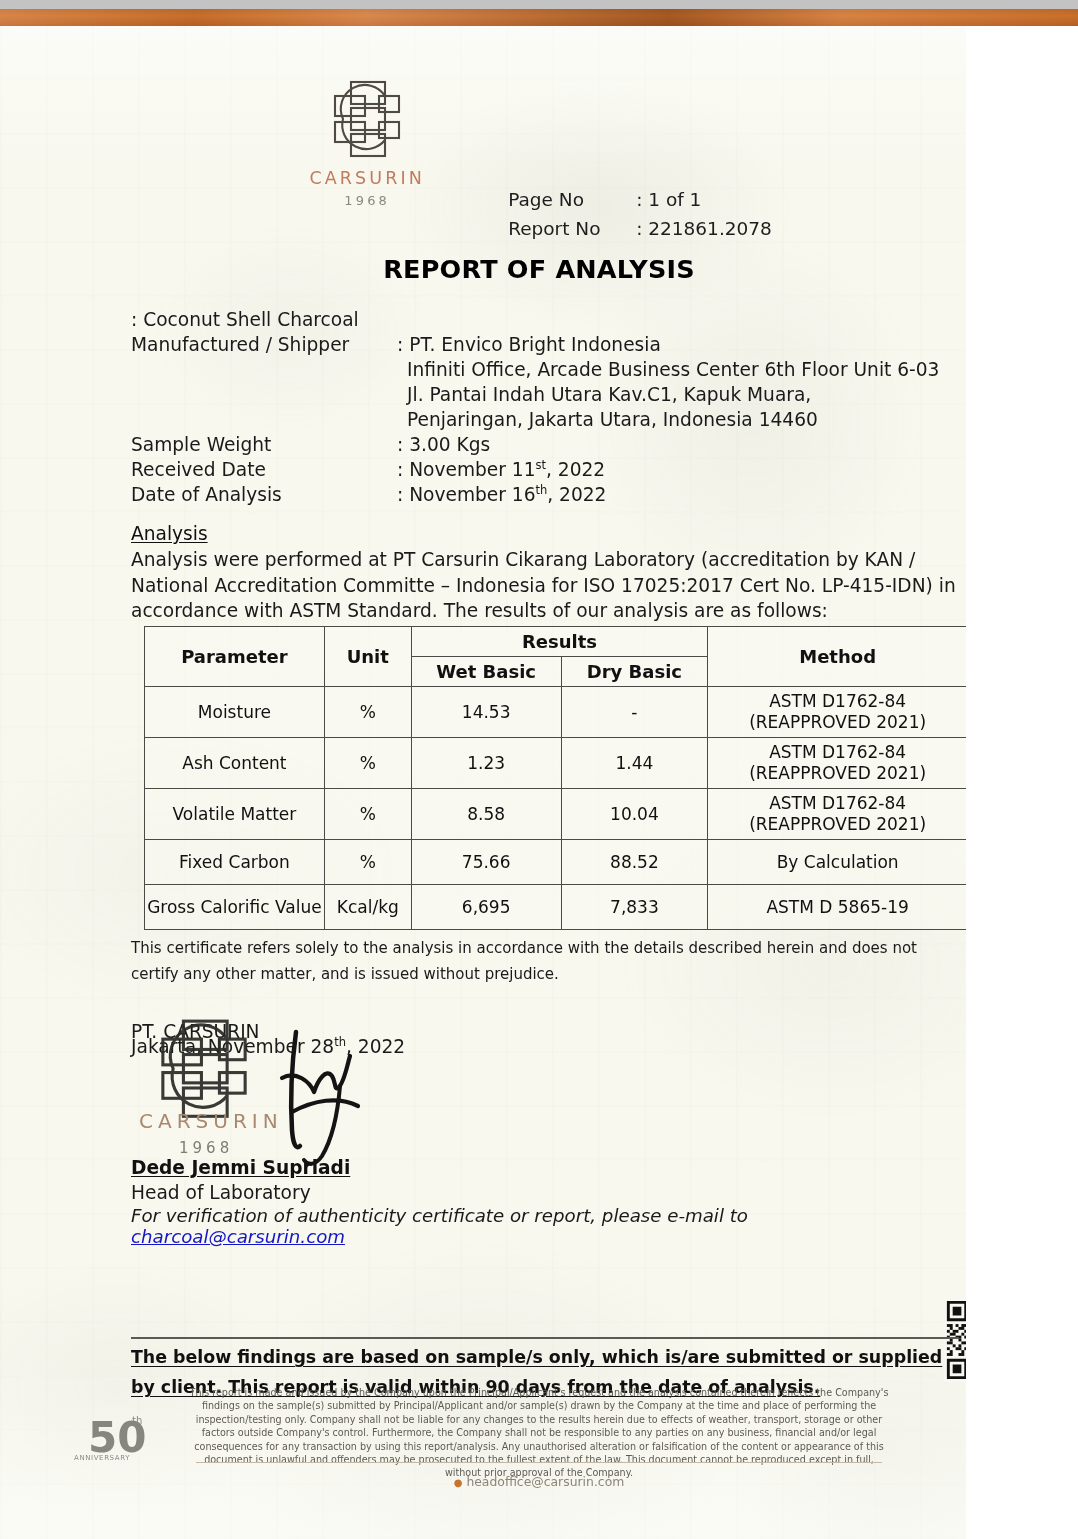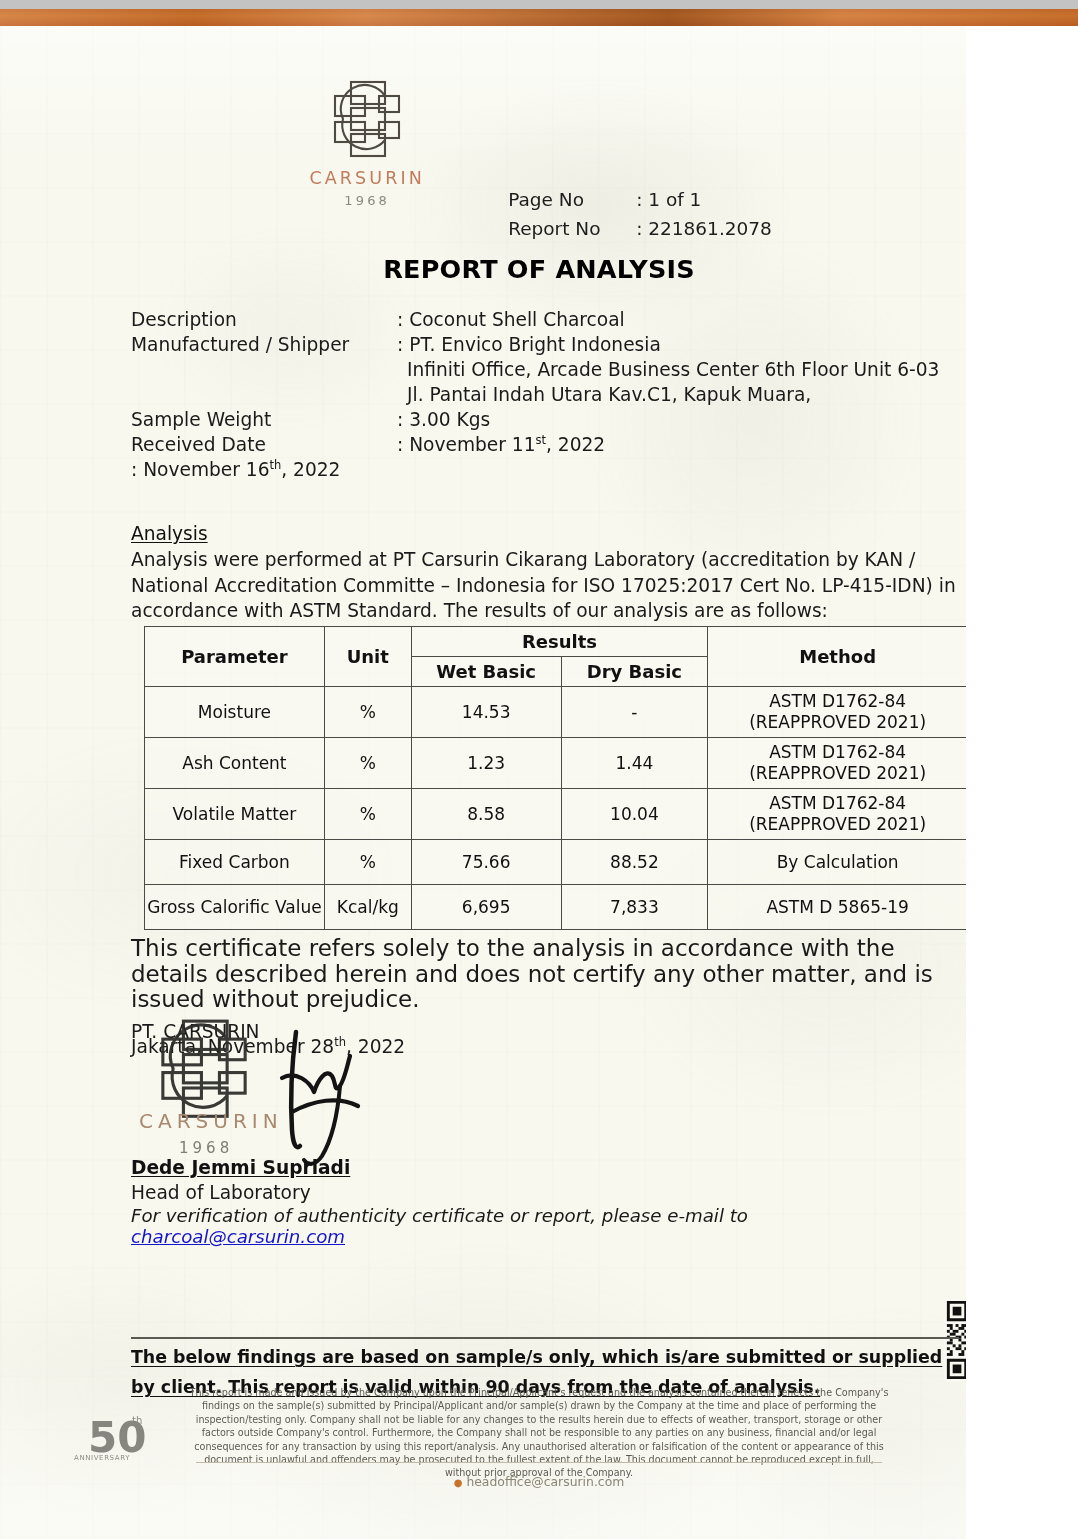--- a/index.html
+++ b/index.html
@@ -145,21 +145,21 @@
   .cell-unit  { font-size: 16.5px; }
   .cell-val   { font-size: 18.5px; padding-top: 14px; }
   .cell-method{ font-size: 16.5px; line-height: 21px; }
   .row-tall td { height: 45px; }
   .method-l1 { display:block; }
   .method-l2 { display:block; }
 
   
   #cert-note {
     position: absolute; top: 910px; left: 131px; width: 830px;
-    font-size: 23px; color: #1a1a1a; line-height: 25.5px;
+    font-size: 15px; color: #1a1a1a; line-height: 25.5px;
   }
 
   
   #sign-date {
     position: absolute; top: 1010px; left: 131px;
     font-size: 18.6px; color: #1a1a1a;
   }
   #sign-company {
     position: absolute; top: 995px; left: 131px;
     font-size: 18.6px; color: #1a1a1a;
@@ -274,39 +274,40 @@
           <span class="meta-key">Report No</span>
           <span class="meta-val">: 221861.2078</span>
         </div>
       </div>
     </div>
 
     <div id="doc-title">REPORT OF ANALYSIS</div>
 
     <div id="desc-block">
       <div class="desc-row">
-        <span class="desc-key">Description</span>
         <span class="desc-val">: Coconut Shell Charcoal</span>
       </div>
       <div class="desc-row">
         <span class="desc-key">Manufactured / Shipper</span>
         <span class="desc-val">: PT. Envico Bright Indonesia</span>
       </div>
       <div class="desc-cont">Infiniti Office, Arcade Business Center 6th Floor Unit 6-03</div>
       <div class="desc-cont">Jl. Pantai Indah Utara Kav.C1, Kapuk Muara,</div>
+      <div class="desc-cont">Penjaringan, Jakarta Utara, Indonesia 14460</div>
 
       <div class="desc-row">
         <span class="desc-key">Sample Weight</span>
         <span class="desc-val">: 3.00 Kgs</span>
       </div>
       <div class="desc-row">
         <span class="desc-key">Received Date</span>
         <span class="desc-val"><span>: November 11</span><sup>st</sup><span>, 2022</span></span>
       </div>
       <div class="desc-row">
+        <span class="desc-key">Date of Analysis</span>
         <span class="desc-val"><span>: November 16</span><sup>th</sup><span>, 2022</span></span>
       </div>
     </div>
 
     <div id="analysis-heading">Analysis</div>
     <div id="analysis-text">Analysis were performed at PT Carsurin Cikarang Laboratory (accreditation by KAN / National Accreditation Committe – Indonesia for ISO 17025:2017 Cert No. LP-415-IDN) in accordance with ASTM Standard. The results of our analysis are as follows:</div>
 
     <table id="results-table">
       <thead>
         <tr>

